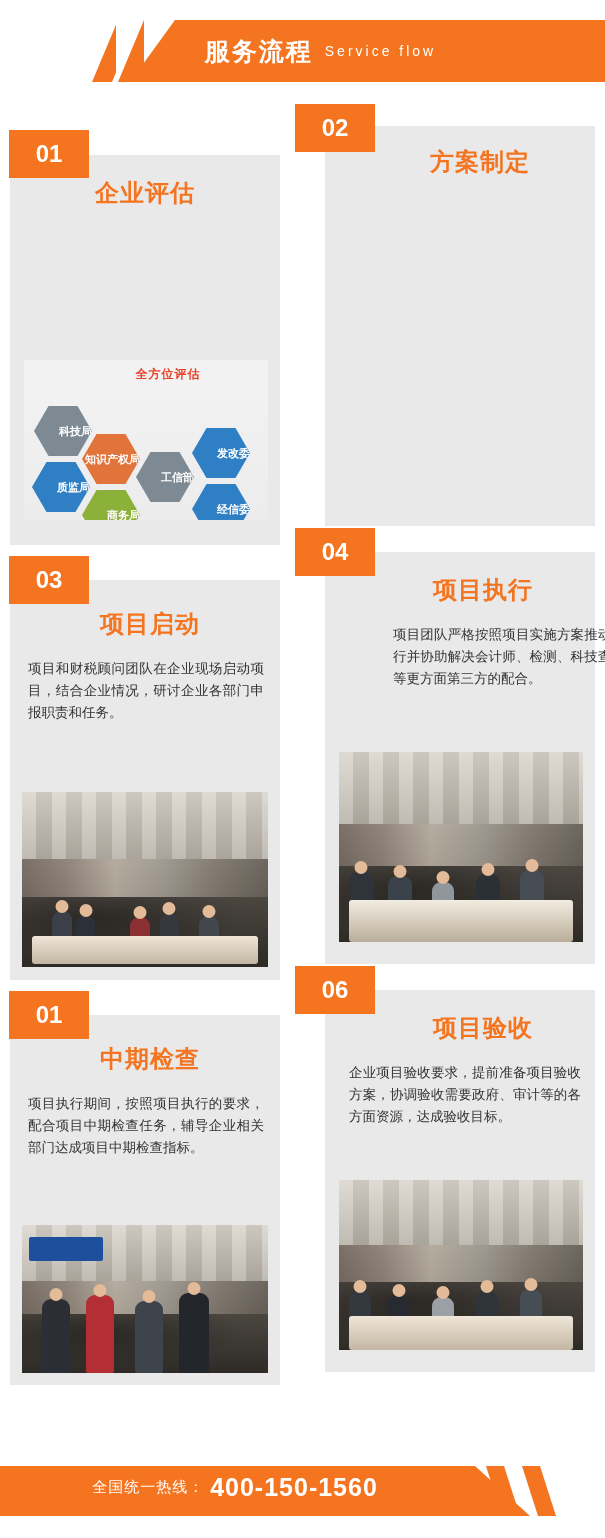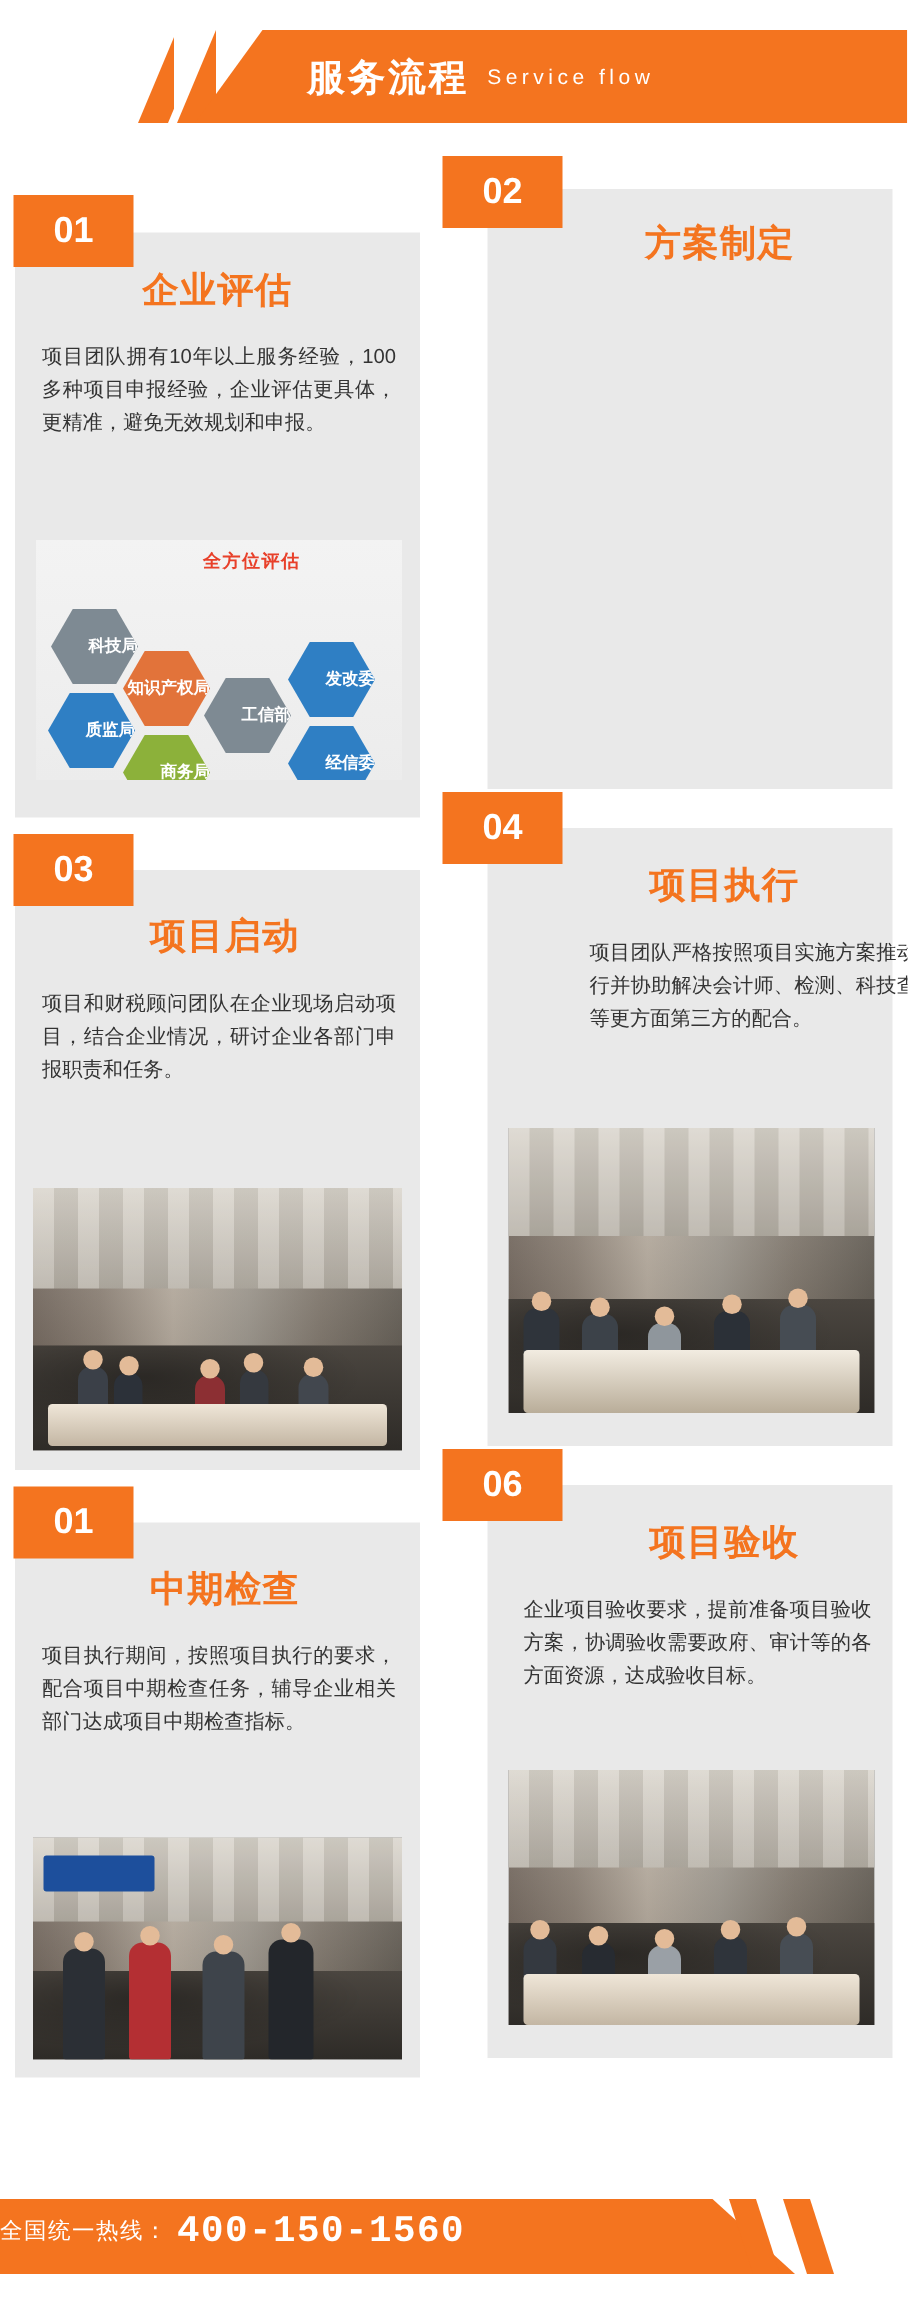--- a/index.html
+++ b/index.html
@@ -176,21 +176,21 @@
     background:#f4741f;
     clip-path: polygon(0 0, 18px 0, 34px 50px, 16px 50px);
   }
   .footer-stripe2 {
     position:absolute; left:522px; bottom:22px; width:34px; height:50px;
     background:#f4741f;
     clip-path: polygon(0 0, 18px 0, 34px 50px, 16px 50px);
   }
   .footer-text {
     position:absolute; left:0; bottom:22px; width:470px; height:58px;
-    display:flex; align-items:center; justify-content:flex-start; gap:6px;font-family:Liberation Mono, monospace;
+    display:flex; align-items:center; justify-content:center; gap:6px;
   }
   .footer-label { color:#fff; font-size:15px; letter-spacing:1px; }
   .footer-phone { color:#fff; font-size:25px; font-weight:bold; letter-spacing:1px; }
 </style>
 </head>
 <body>
 
 <div class="page">
 
   <div class="header-band">
@@ -198,21 +198,20 @@
     <div class="header-stripe1"></div>
     <div class="header-bg"></div>
     <div class="header-text">
       <div class="header-cn">服务流程</div>
       <div class="header-en">Service flow</div>
     </div>
   </div>
 
   <div class="card" style="left:10px; top:155px; width:270px; height:390px;">
     <div class="card-title" style="left:85px; top:22px;">企业评估</div>
-    <div class="card-body" style="left:18px; top:72px; width:236px;">项目团队拥有10年以上服务经验，100多种项目申报经验，企业评估更具体，更精准，避免无效规划和申报。</div>
 
     <div class="card-photo assess" style="left:14px; top:205px; width:244px; height:160px;">
       <div class="assess-title">全方位评估</div>
       <div class="hexwrap">
         <div class="hex" style="left:10px; top:22px; background:#7e8a93;">
           <span>科技局</span>
         </div>
         <div class="hex" style="left:58px; top:50px; background:#e2733a;">
           <span>知识产权局</span>
         </div>

